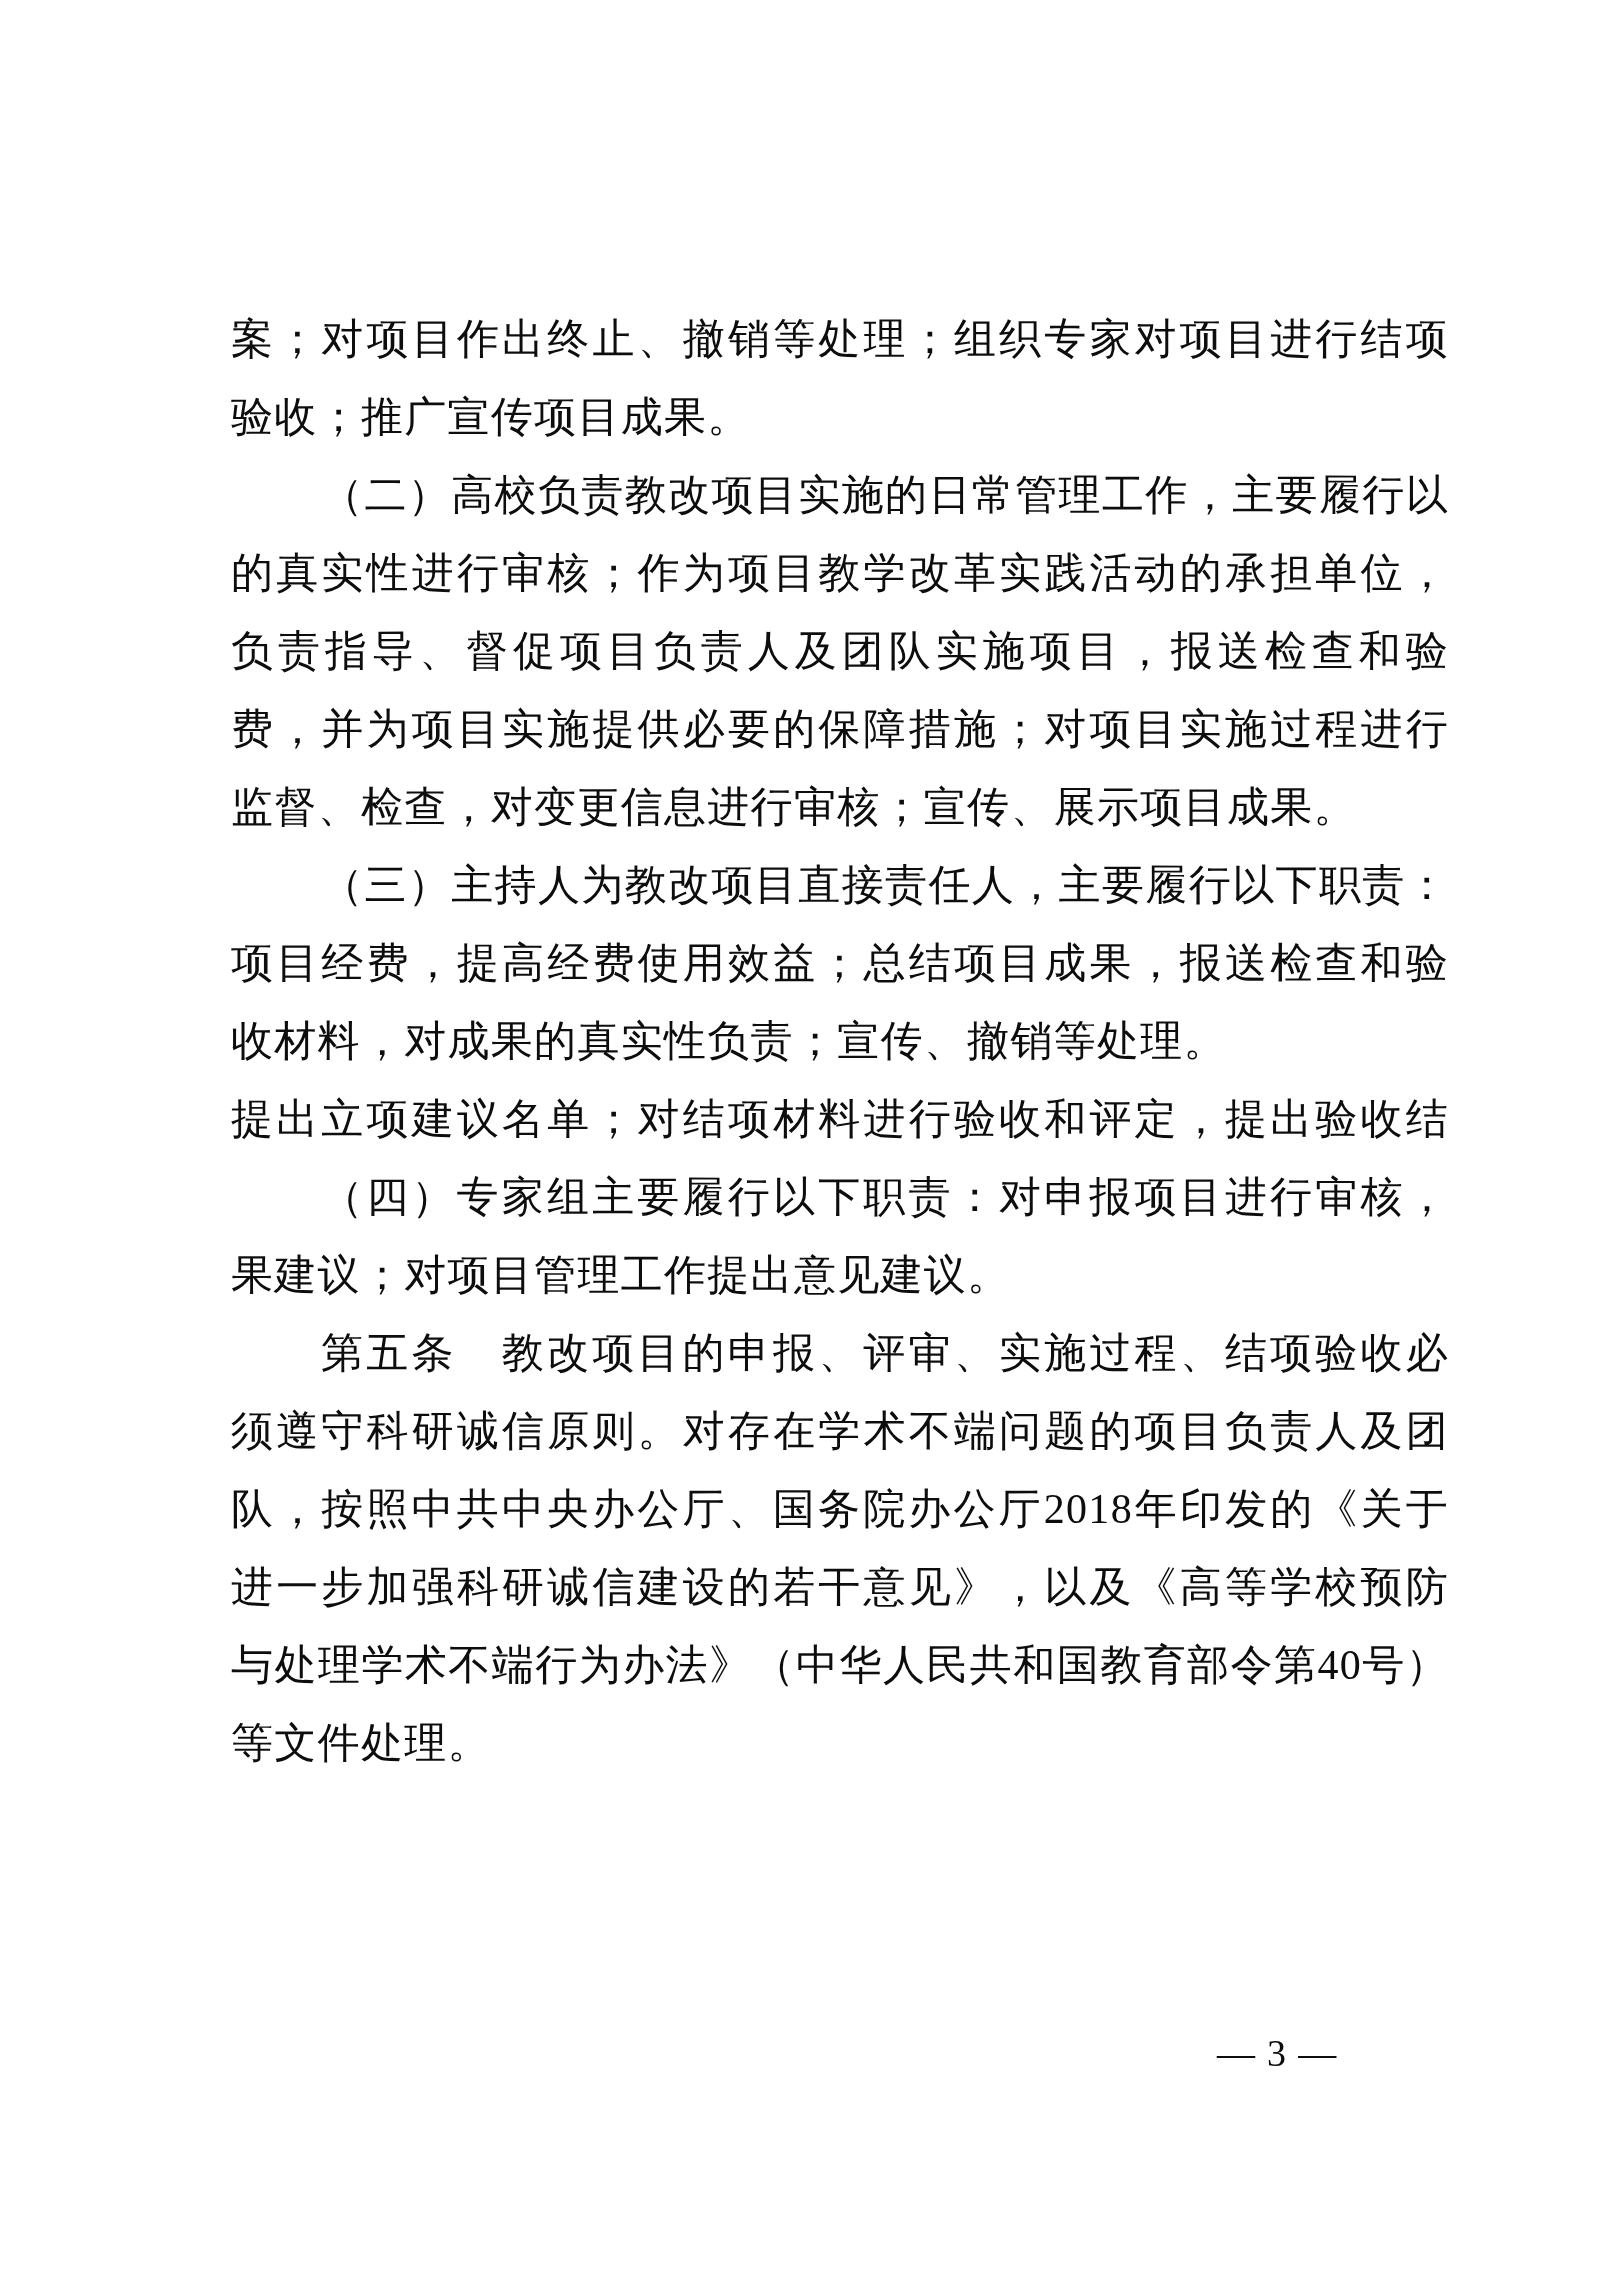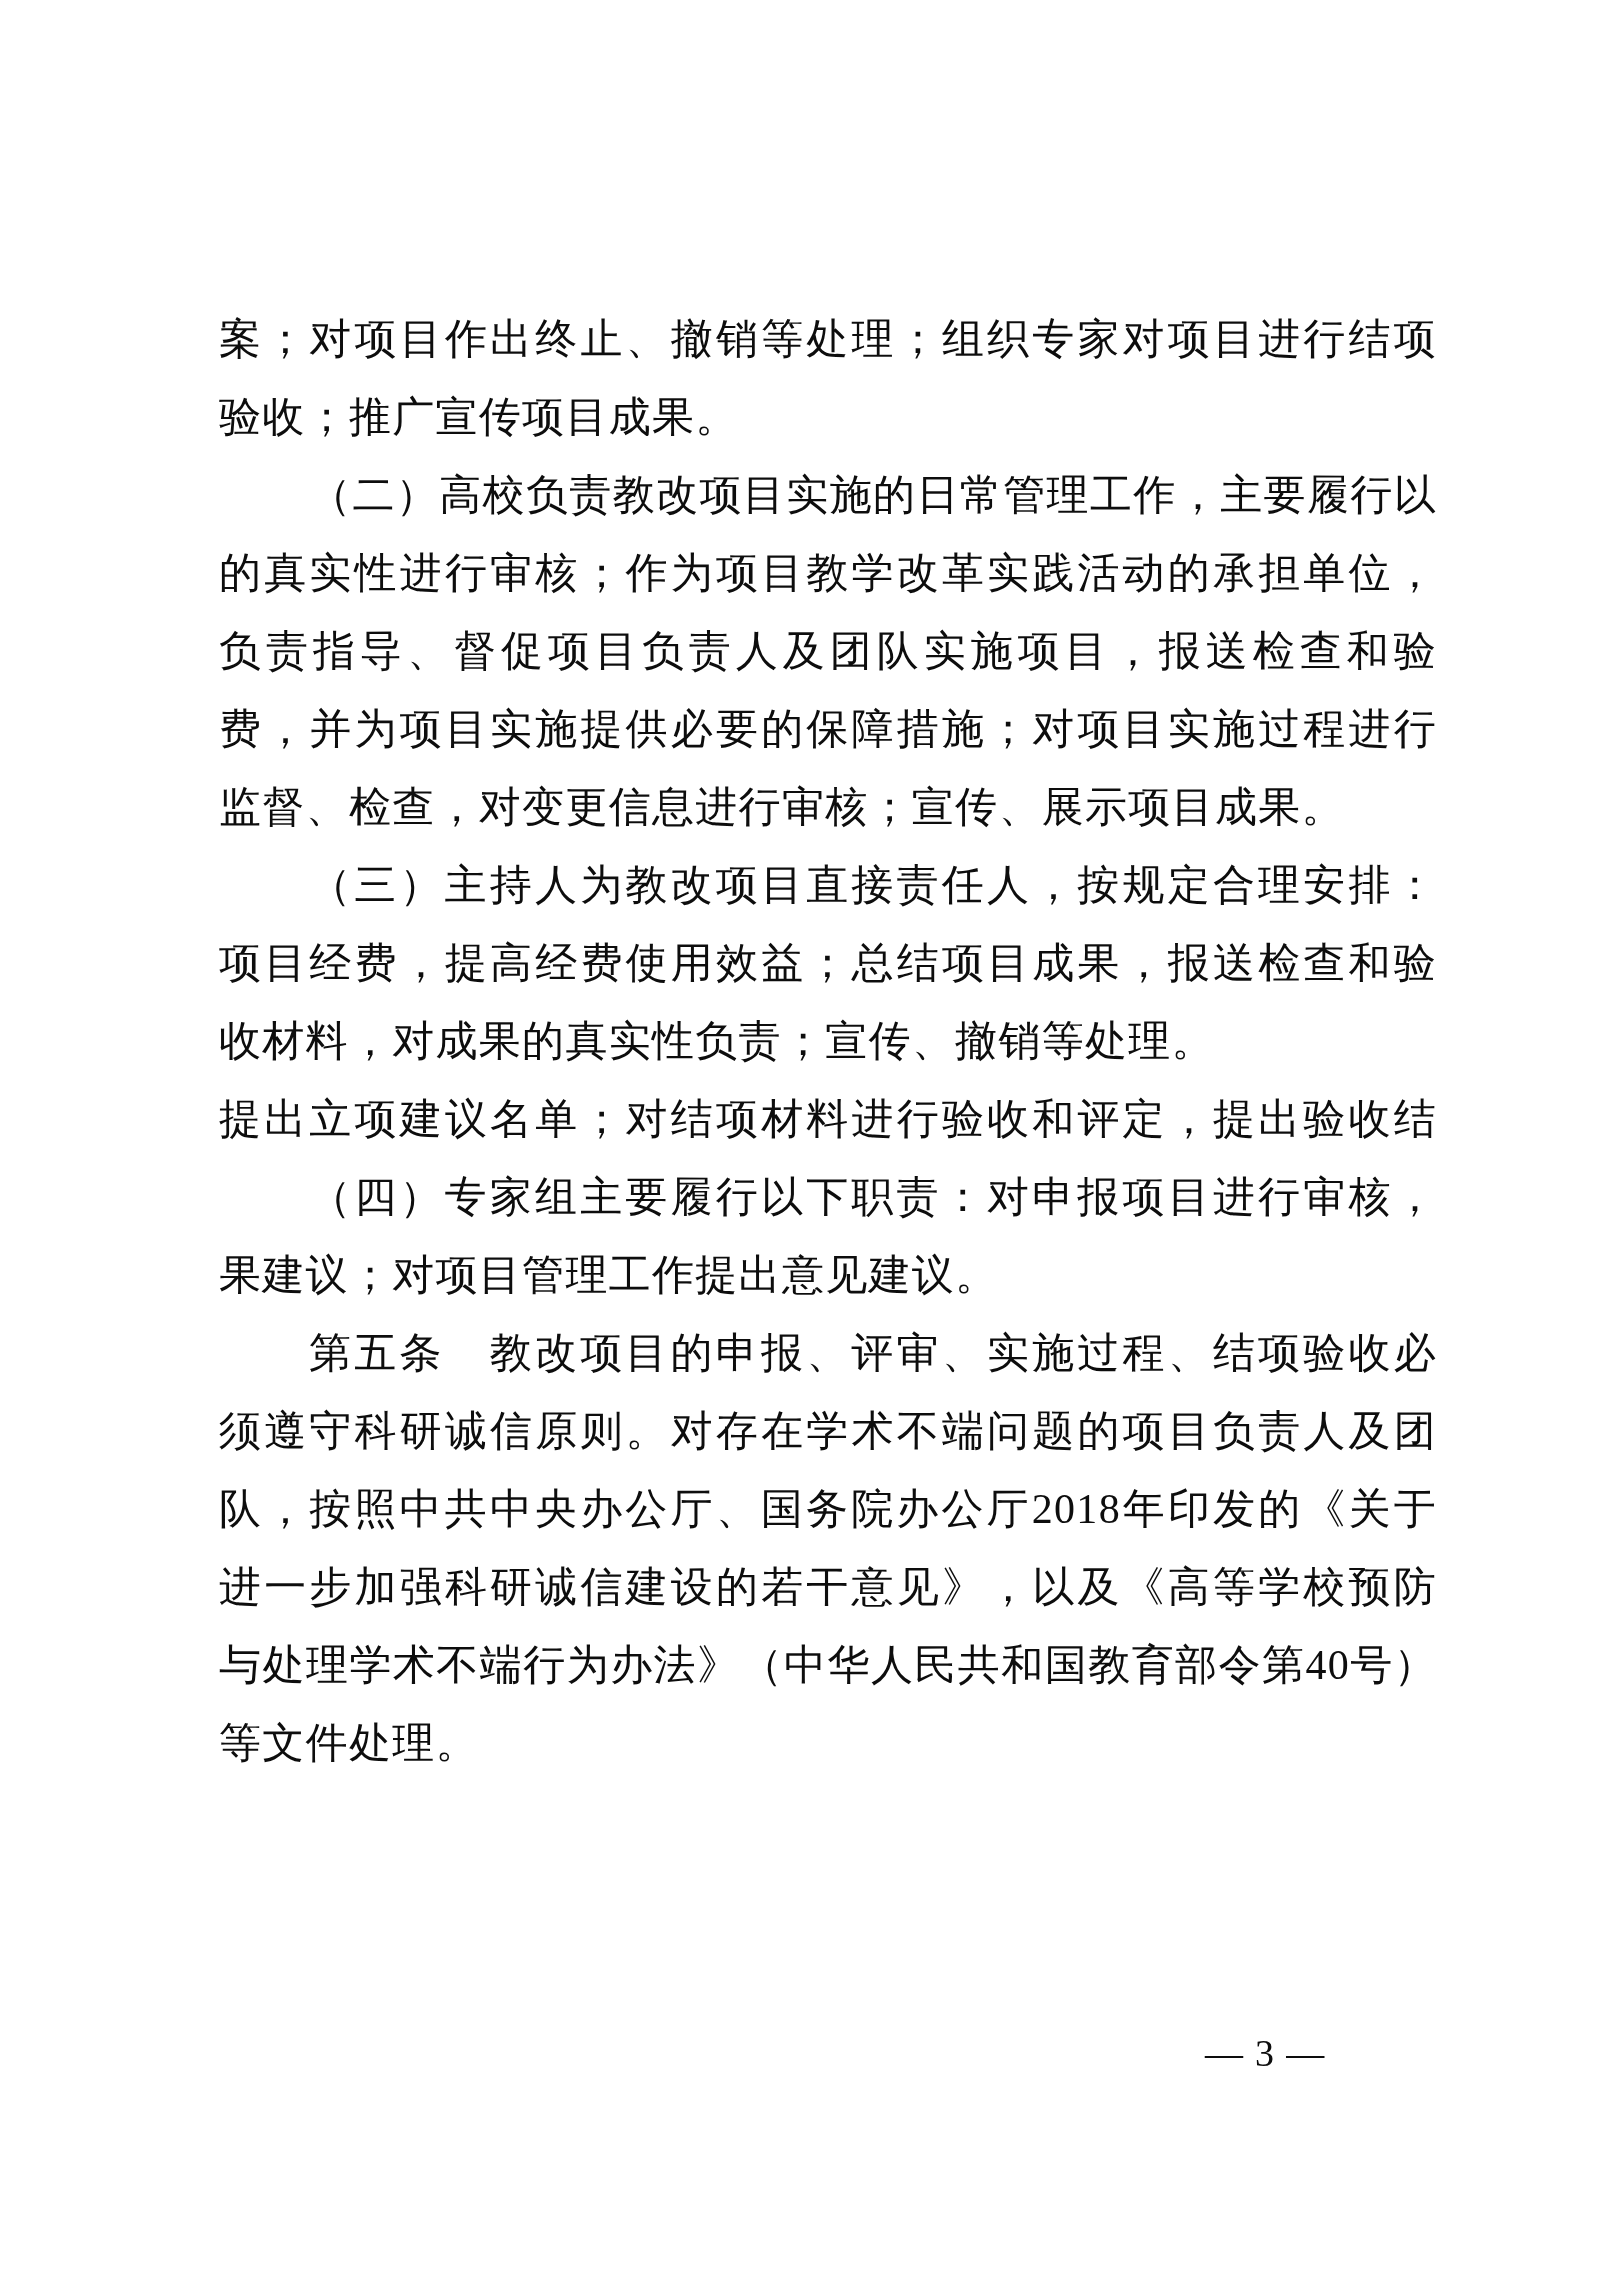--- a/index.html
+++ b/index.html
@@ -9,21 +9,21 @@
   }
   body {
     width: 1623px;
     height: 2295px;
     position: relative;
     font-family: "Liberation Serif", "DejaVu Serif", serif;
     color: #0d0d0d;
   }
   .page {
     position: absolute;
-    left: 0;
+    left: 12px;
     top: 0;
     width: 1606px;
     height: 2295px;
     background: #ffffff;
     overflow: hidden;
   }
   .text-block {
     position: absolute;
     left: 219px;
     top: 300px;
@@ -62,21 +62,21 @@
 
 <div class="page">
   <div class="text-block">
       <div class="line">案；对项目作出终止、撤销等处理；组织专家对项目进行结项</div>
       <div class="line end">验收；推广宣传项目成果。</div>
       <div class="line indent">（二）高校负责教改项目实施的日常管理工作，主要履行以</div>
       <div class="line">的真实性进行审核；作为项目教学改革实践活动的承担单位，</div>
       <div class="line">负责指导、督促项目负责人及团队实施项目，报送检查和验</div>
       <div class="line">费，并为项目实施提供必要的保障措施；对项目实施过程进行</div>
       <div class="line end">监督、检查，对变更信息进行审核；宣传、展示项目成果。</div>
-      <div class="line indent">（三）主持人为教改项目直接责任人，按规定合理安排：</div>
+      <div class="line indent">（三）主持人为教改项目直接责任人，主要履行以下职责：</div>
       <div class="line">项目经费，提高经费使用效益；总结项目成果，报送检查和验</div>
       <div class="line end">收材料，对成果的真实性负责；宣传、撤销等处理。</div>
       <div class="line">提出立项建议名单；对结项材料进行验收和评定，提出验收结</div>
       <div class="line indent">（四）专家组主要履行以下职责：对申报项目进行审核，</div>
       <div class="line end">果建议；对项目管理工作提出意见建议。</div>
       <div class="line indent">第五条　教改项目的申报、评审、实施过程、结项验收必</div>
       <div class="line">须遵守科研诚信原则。对存在学术不端问题的项目负责人及团</div>
       <div class="line">队，按照中共中央办公厅、国务院办公厅2018年印发的《关于</div>
       <div class="line">进一步加强科研诚信建设的若干意见》，以及《高等学校预防</div>
       <div class="line">与处理学术不端行为办法》（中华人民共和国教育部令第40号）</div>

